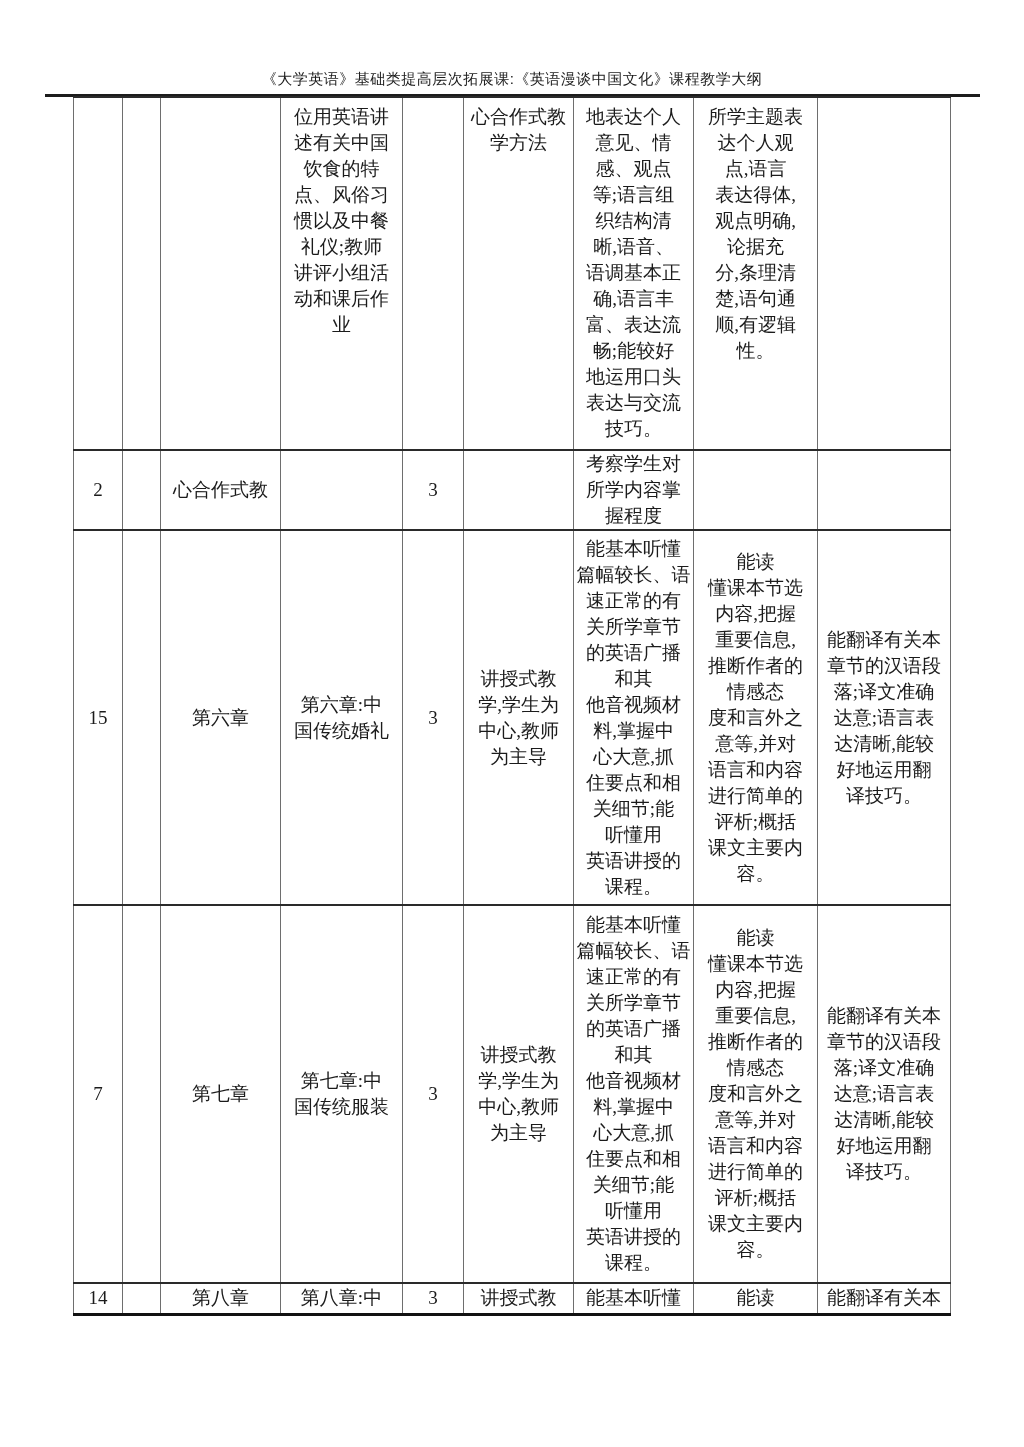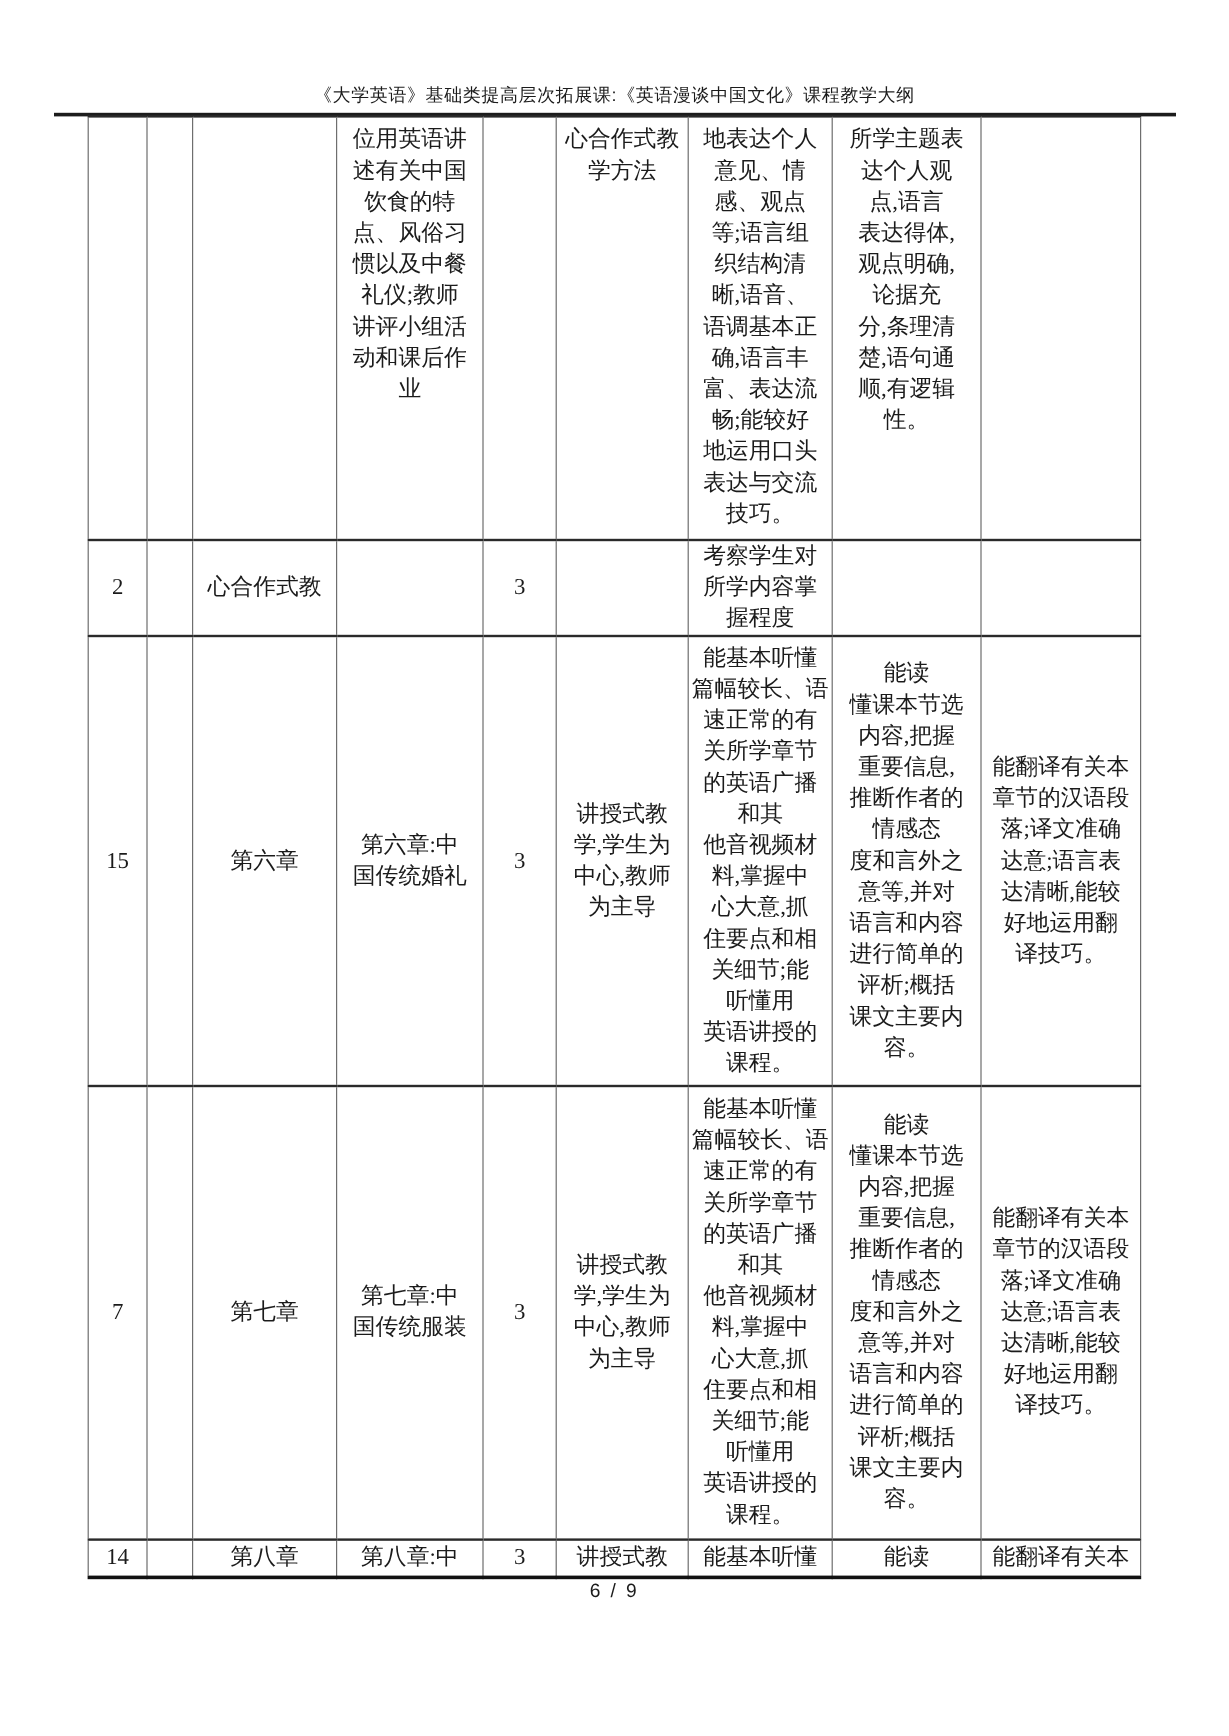--- a/index.html
+++ b/index.html
@@ -241,15 +241,14 @@
         <td>第八章:中</td>
         <td>3</td>
         <td>讲授式教</td>
         <td>能基本听懂</td>
         <td>能读</td>
         <td>能翻译有关本</td>
       </tr>
     </tbody>
   </table>
 
-  <div id="page-footer">6 / 9</div>
 
 </div>
 
 </body></html>

